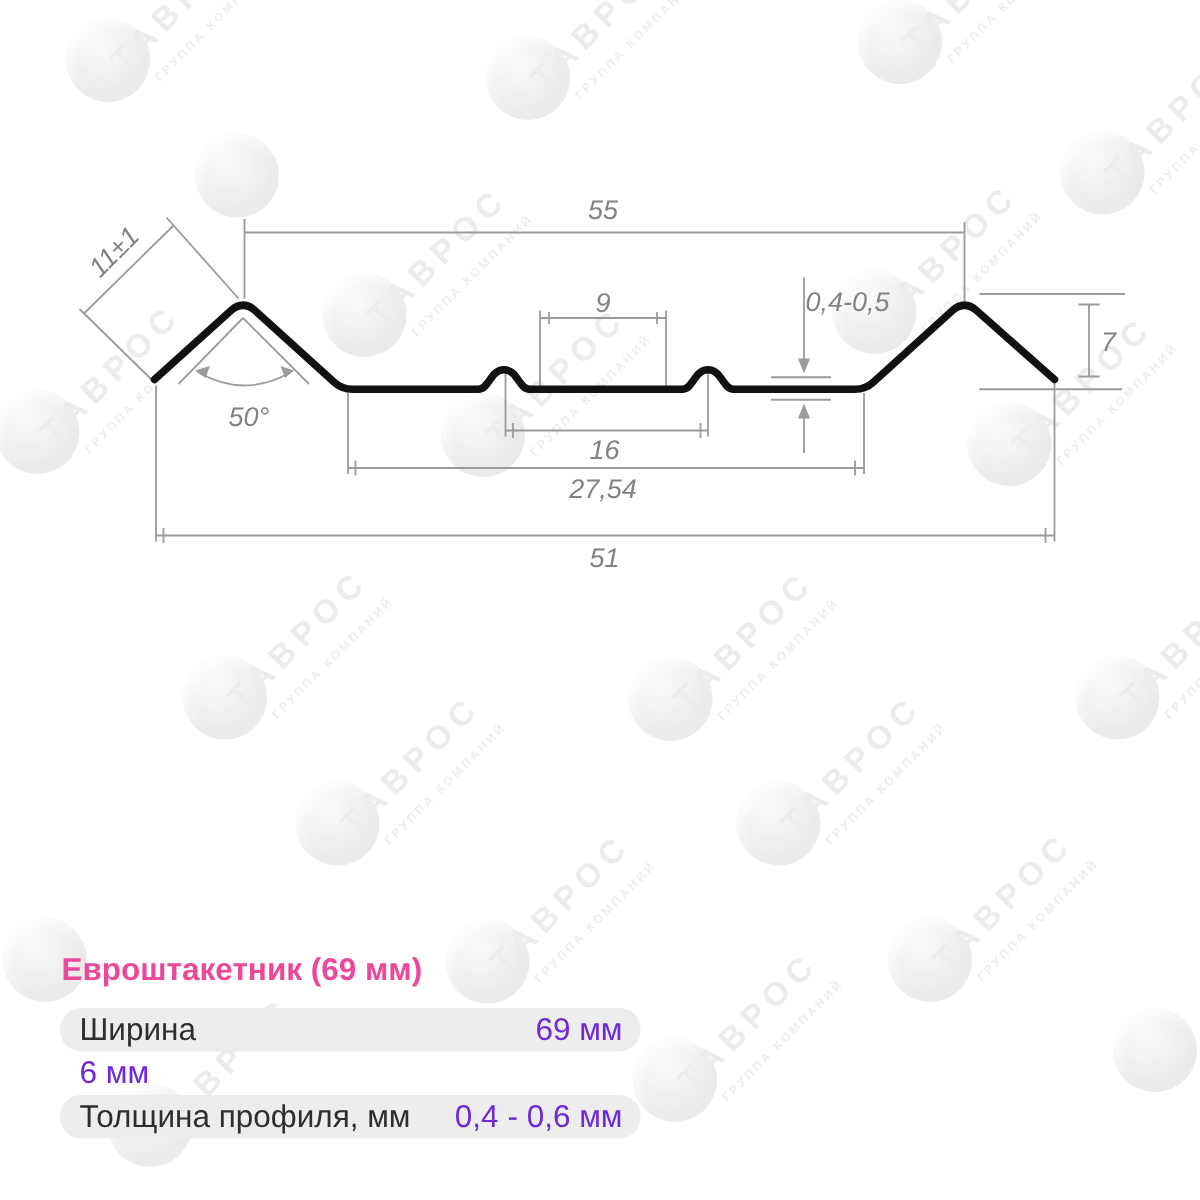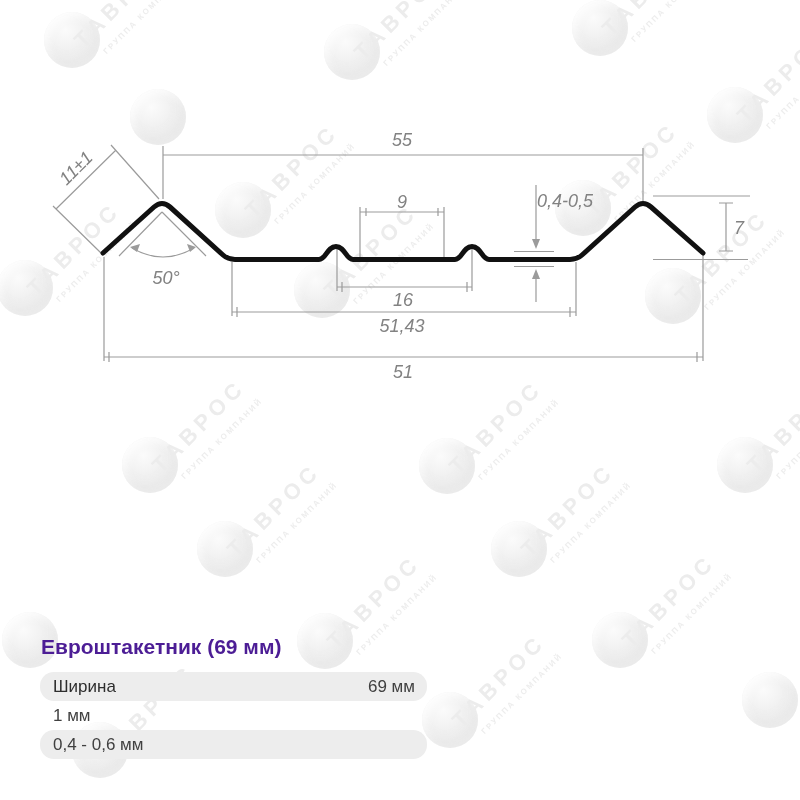--- a/index.html
+++ b/index.html
@@ -20,25 +20,25 @@
     letter-spacing:2px;white-space:nowrap;line-height:1;}
   
   .drawing{position:absolute;left:0;top:0;width:800px;height:420px;}
   .drawing svg{position:absolute;left:0;top:0;}
   .dlab{position:absolute;color:#828282;font-style:italic;font-size:18px;line-height:1;
         white-space:nowrap;}
   .dlab.center{transform:translateX(-50%);font-style:italic;}
   .dlab.rot{transform:translate(-50%,-50%) rotate(-45deg);}
   
   .spec{position:absolute;left:40px;top:635px;width:387px;}
-  .spec-title{font-size:21px;font-weight:bold;color:#4c1d95;margin:0 0 13px 1px;line-height:1.15;}
+  .spec-title{font-size:21px;font-weight:bold;color:#ec4899;margin:0 0 13px 1px;line-height:1.15;}
   .spec-row{display:flex;justify-content:space-between;align-items:center;height:29px;
-            padding:0 12px 0 13px;font-size:17px;color:#2e2e2e;border-radius:14px;}
+            padding:0 12px 0 13px;font-size:21px;color:#2e2e2e;border-radius:14px;}
   .spec-row.alt{background:#ededed;}
-  .spec-row .val{color:#404040;}
+  .spec-row .val{color:#6d28d9;}
 </style>
 </head>
 <body>
 
 <div class="stage">
 
   <div class="wm-layer">
     <div class="wm" style="left:72px;top:40px">
         <span class="globe"></span>
         <span class="brand">ТАВРОС</span>
@@ -173,31 +173,32 @@
            L455 259.5 C462 259.5 463 246.5 472 246.5 C481 246.5 482 259.5 489 259.5
            L570 259.5 Q577 259.5 582 255 L635 207 Q643 200 651 207 L703 253" fill="none" stroke="#111111" stroke-width="5" stroke-linecap="round" stroke-linejoin="round"></path>
     </svg>
     <span class="dlab center" style="left:402px;top:131px">55</span>
     <span class="dlab rot" style="left:76px;top:168px">11±1</span>
     <span class="dlab center" style="left:402px;top:193px">9</span>
     <span class="dlab center" style="left:565px;top:192px">0,4-0,5</span>
     <span class="dlab" style="left:734px;top:219px">7</span>
     <span class="dlab center" style="left:166px;top:269px">50°</span>
     <span class="dlab center" style="left:403px;top:291px">16</span>
-    <span class="dlab center" style="left:402px;top:317px">51,43</span>
+    <span class="dlab center" style="left:402px;top:317px">27,54</span>
     <span class="dlab center" style="left:403px;top:363px">51</span>
   </div>
 
   <div class="spec">
     <h2 class="spec-title">Евроштакетник (69 мм)</h2>
     <div class="spec-row alt">
       <span class="lbl">Ширина</span>
       <span class="val">69 мм</span>
     </div>
     <div class="spec-row">
-      <span class="val">1 мм</span>
+      <span class="val">6 мм</span>
     </div>
     <div class="spec-row alt">
+      <span class="lbl">Толщина профиля, мм</span>
       <span class="val">0,4 - 0,6 мм</span>
     </div>
   </div>
 
 </div>
 
 </body></html>

